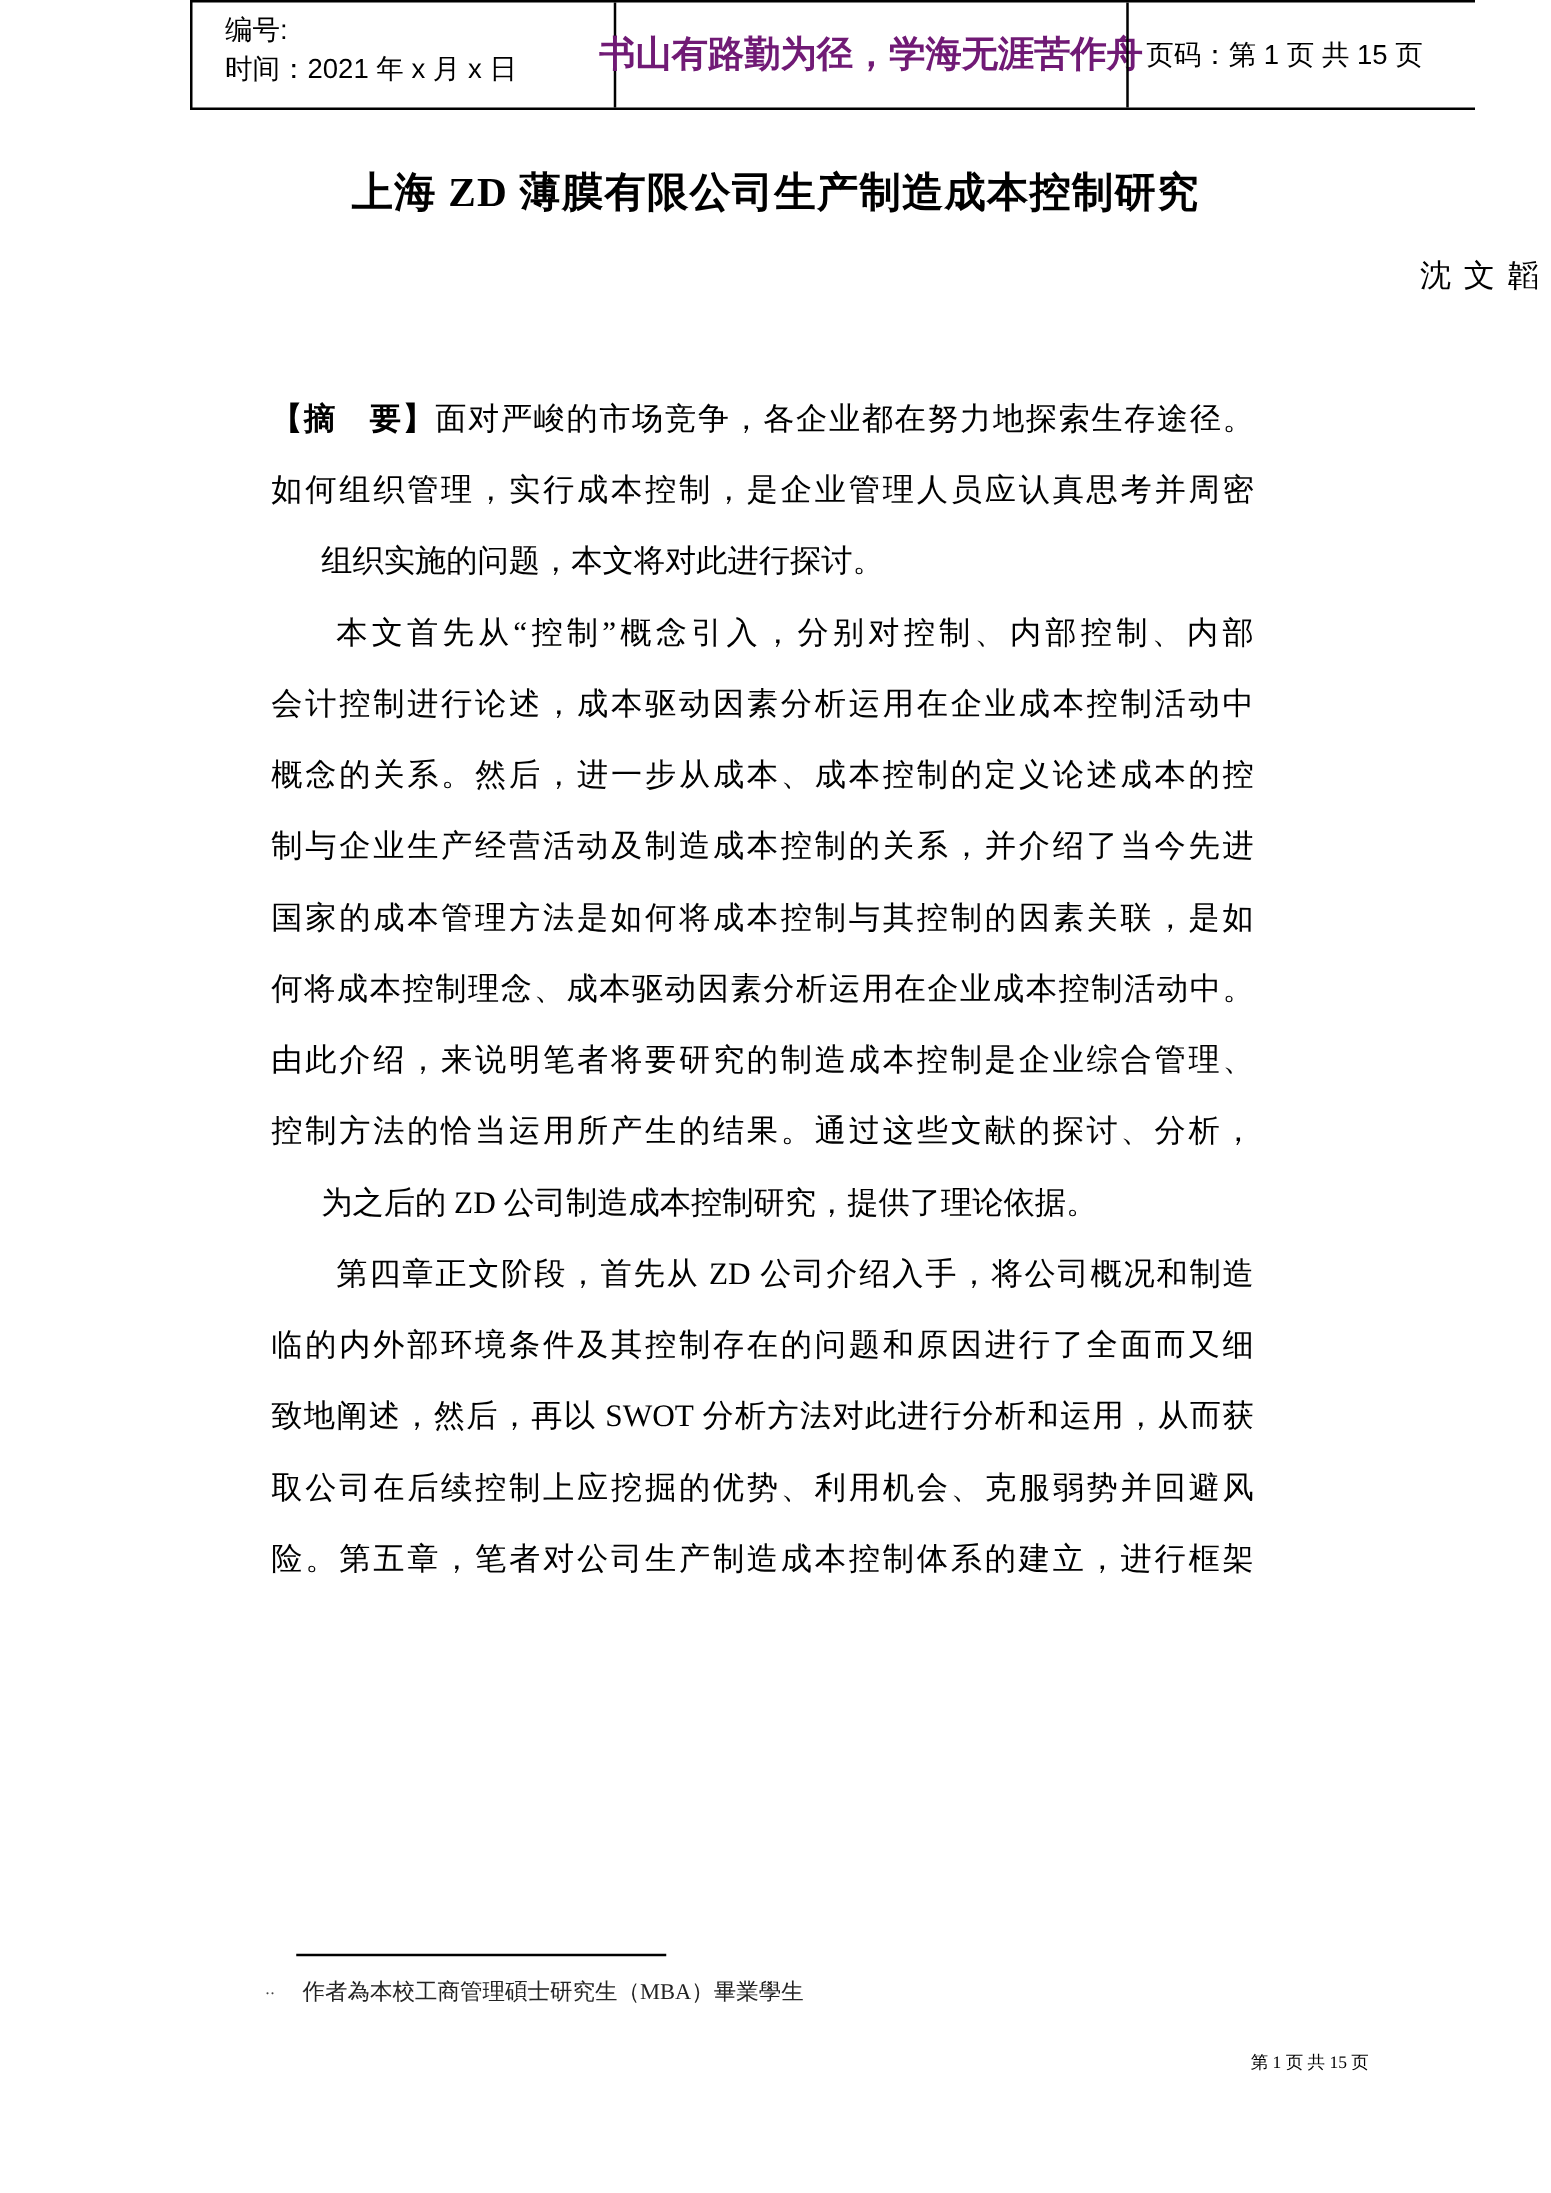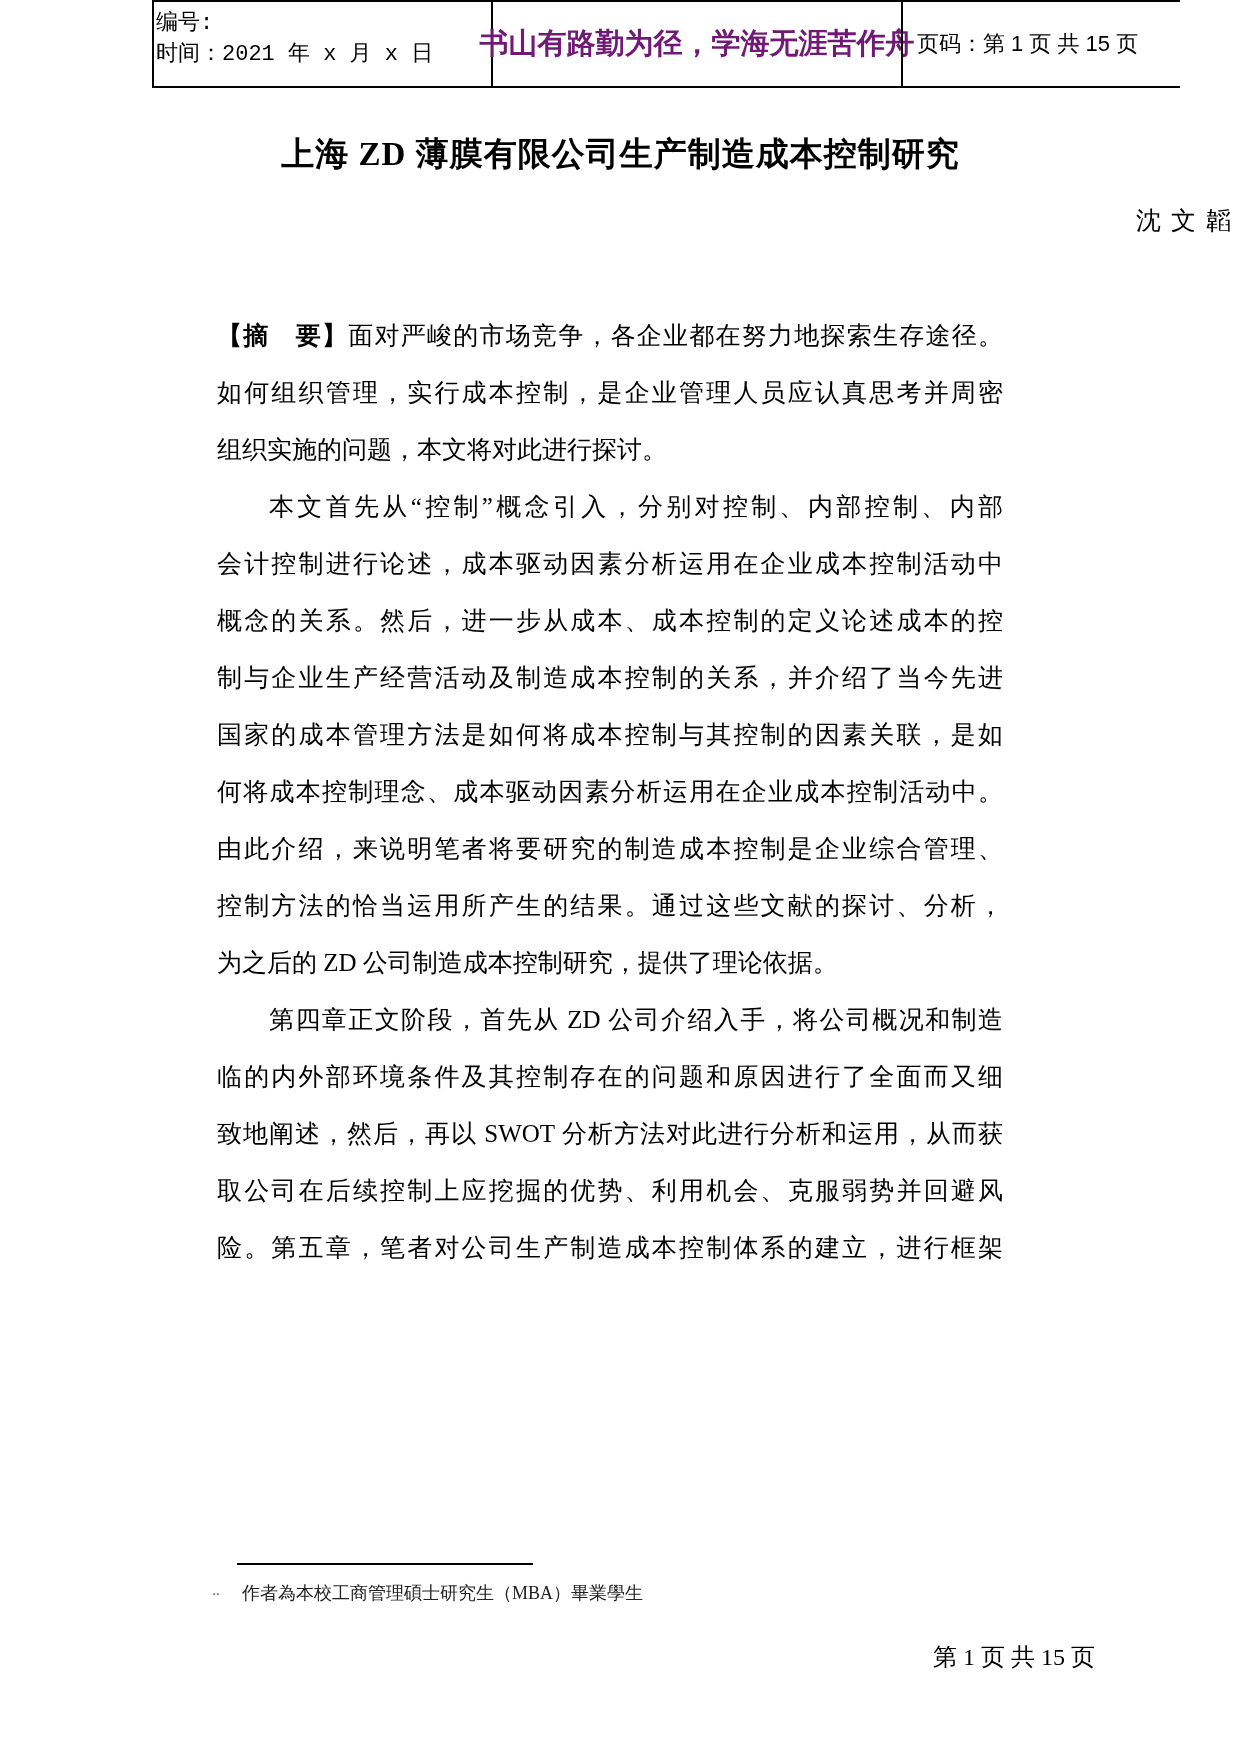--- a/index.html
+++ b/index.html
@@ -19,22 +19,22 @@
     display:flex;
     border-top:2px solid #000;
     border-bottom:2px solid #000;
     border-left:2px solid #000;
     box-sizing:border-box;
     font-family:"Liberation Sans","DejaVu Sans",sans-serif;
   }
   .ht-cell{box-sizing:border-box;height:100%;}
   .ht-left{
     width:338px;
-    padding:6px 2px;
-    font-size:22px;line-height:31px;font-family:Liberation Mono, monospace;
+    padding:6px 26px;
+    font-size:22px;line-height:31px;
   }
   .ht-mid{
     width:410px;
     border-left:2px solid #000;
     display:flex;align-items:center;justify-content:center;
     color:#701a75;font-weight:bold;font-size:29px;
     white-space:nowrap;
   }
   .ht-right{
     width:280px;
@@ -65,21 +65,21 @@
   .doc-body{
     position:absolute;left:217px;top:307px;width:786px;
   }
   .line{
     width:786px;height:57px;line-height:57px;
     font-size:25px;
     text-align:justify;text-align-last:justify;
     white-space:nowrap;
     overflow:visible;
   }
-  .line.short{text-align:right;text-align-last:left;}
+  .line.short{text-align:right;text-align-last:left;margin-left:40px;}
   .line.ind{padding-left:52px;width:734px;}
   .bold{font-weight:bold;}
 
   
   .footnote-sep{
     position:absolute;left:237px;top:1563px;
     width:296px;height:0;
     border-top:2px solid #000;
   }
   .footnote{
@@ -92,21 +92,21 @@
     font-size:12px;
     vertical-align:4px;
     margin-right:22px;
     color:#444;
   }
 
   
   .page-footer{
     position:absolute;top:1641px;left:840px;width:255px;
     text-align:right;
-    font-size:24px;
+    font-size:14px;
     white-space:nowrap;
   }
 </style>
 </head>
 <body>
 
 <div class="page">
 
   <div class="header-table">
     <div class="ht-cell ht-left">

